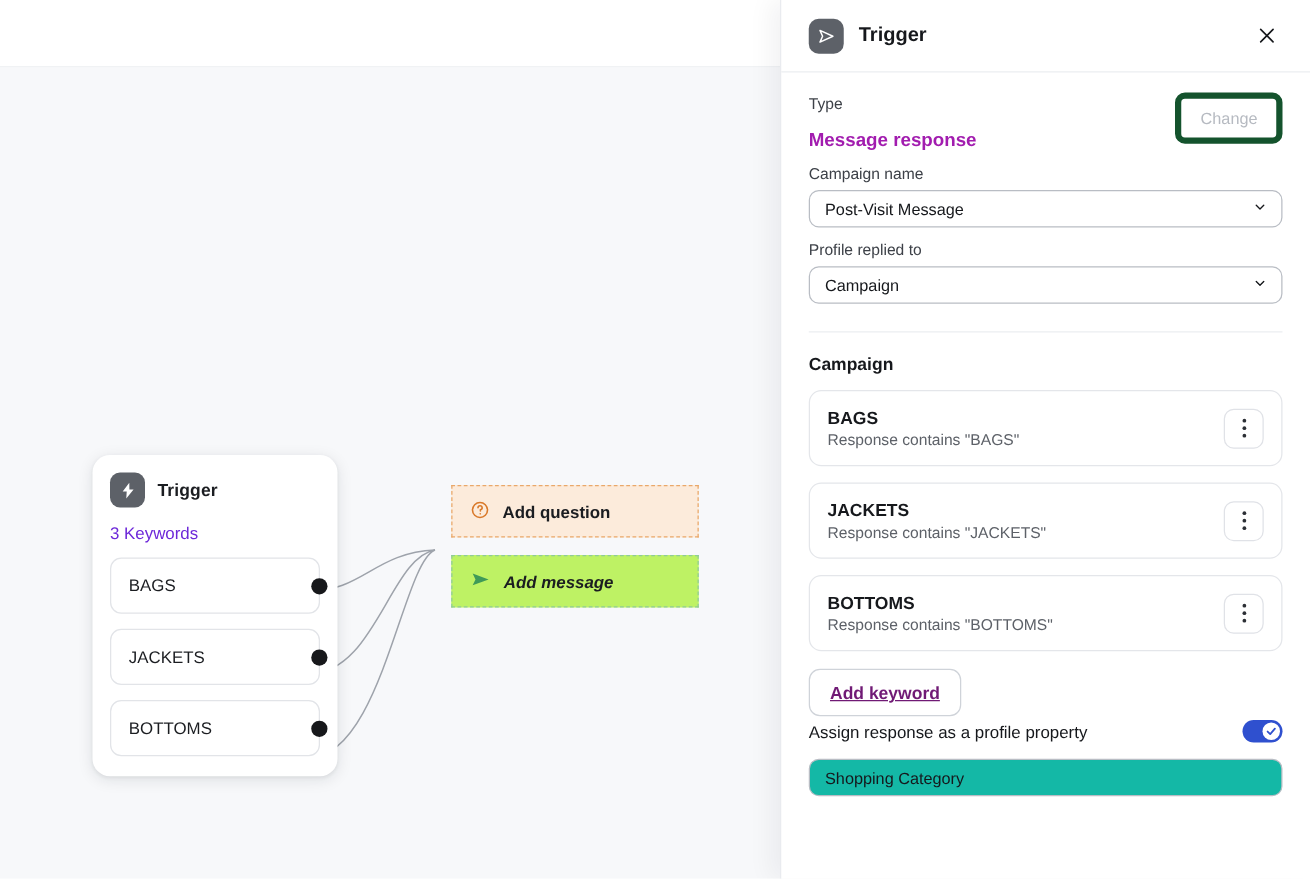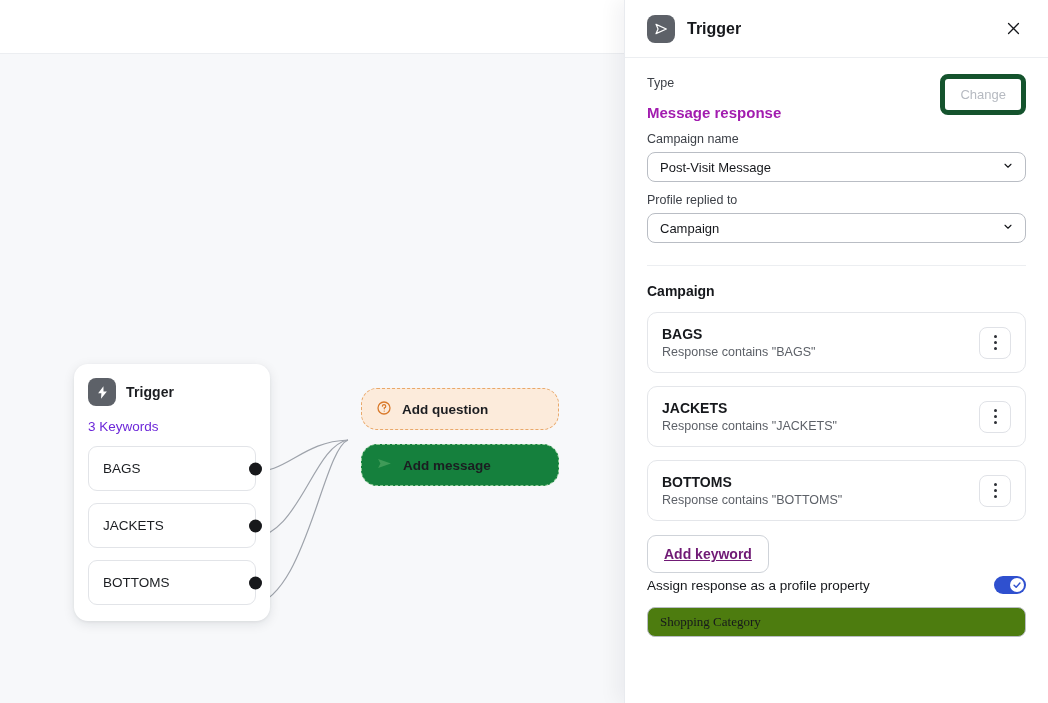--- a/index.html
+++ b/index.html
@@ -43,29 +43,29 @@
     font-size: 13.5px; color: #1b1d21; background: #fff;
   }
   .kw-dot {
     position: absolute; right: -7px; top: 50%; transform: translateY(-50%);
     width: 13px; height: 13px; border-radius: 50%; background: #17181b;
   }
 
   .chip {
     position: absolute; display: flex; align-items: center; gap: 10px;
     width: 198px; height: 42px; padding: 0 14px;
-    border-radius: 16px; font-size: 13.5px; font-weight: 700; color: #1b1d21;
+    border-radius: 0; font-size: 13.5px; font-weight: 700; color: #1b1d21;
   }
   .chip-question {
     left: 361px; top: 334px;
     background: #fcebdb; border: 1px dashed #e9a86a;
   }
   .chip-message {
     left: 361px; top: 390px;
-    background: #15803d; border: 1px dashed #8fcb96;
+    background: #bef264; border: 1px dashed #8fcb96; font-style: italic;
   }
 
   
   .panel {
     position: absolute; right: 0; top: 0; width: 424px; height: 703px;
     background: #ffffff; border-left: 1px solid #e9ebef;
     box-shadow: -8px 0 18px rgba(23,28,38,.05);
     display: flex; flex-direction: column;
   }
   .panel-header {
@@ -136,21 +136,21 @@
   .knob {
     position: absolute; right: 2px; top: 2px; width: 14px; height: 14px;
     border-radius: 50%; background: #fff;
     display: flex; align-items: center; justify-content: center;
   }
 
   .text-input {
     margin-top: 13px; width: 100%; height: 30px;
     border: 1px solid #b9bdc4; border-radius: 8px;
     padding: 0 12px; font-size: 13px; color: #16181c;
-    font-family: Liberation Serif, serif; background: #4d7c0f;
+    font-family: Liberation Sans, sans-serif; background: #14b8a6;
   }
 </style>
 </head>
 <body>
 
 <div class="app">
 
   <div class="canvas-topbar"></div>
 
   <div class="canvas">

